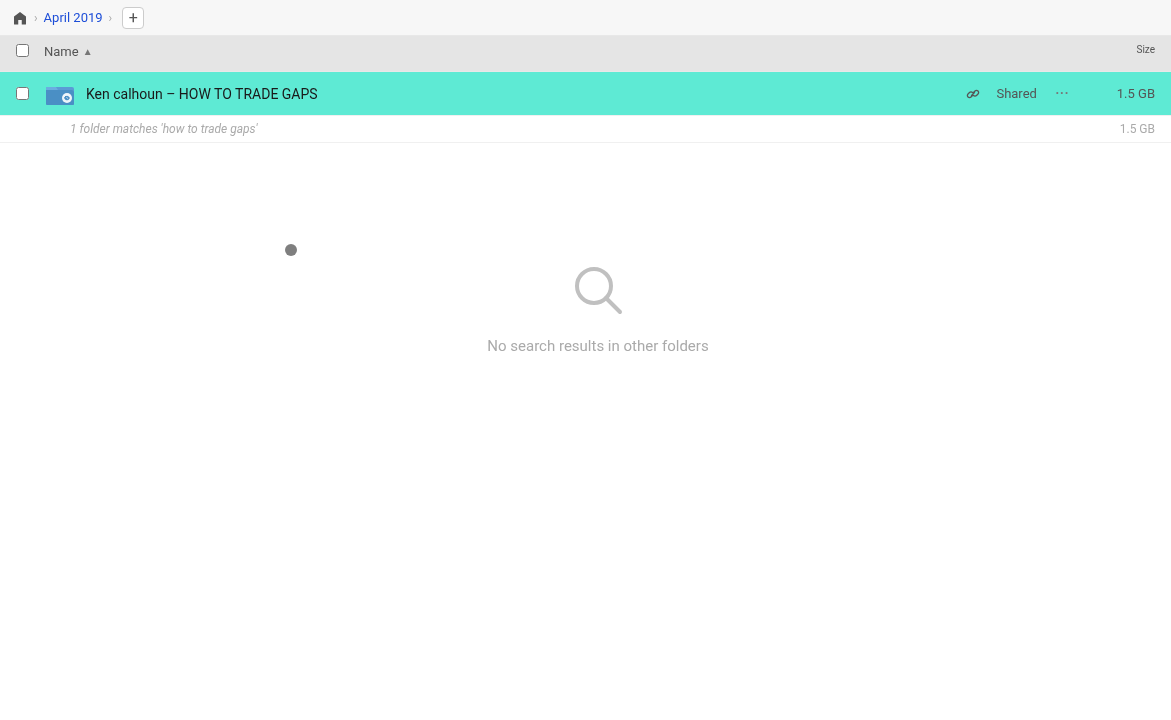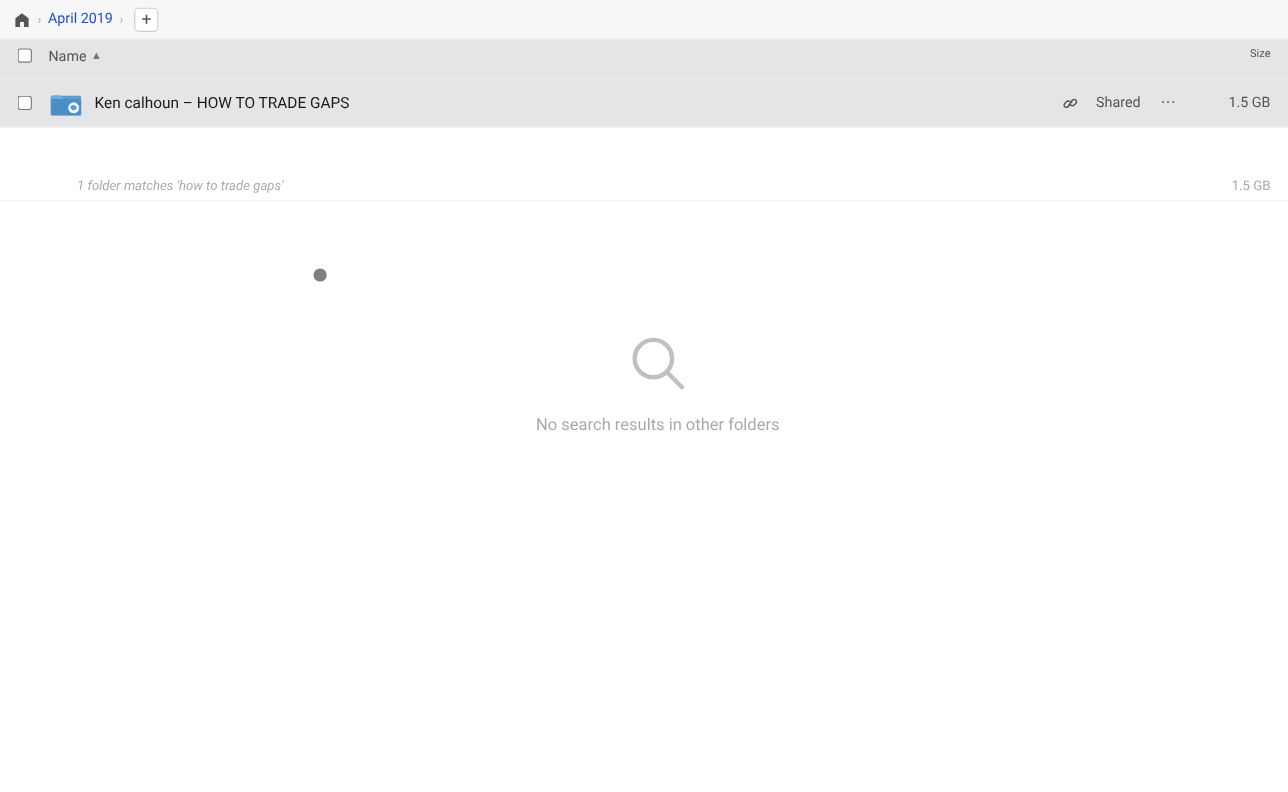--- a/index.html
+++ b/index.html
@@ -106,21 +106,21 @@
       color: #777;
     }
 
     
     .file-row {
       display: flex;
       align-items: center;
       padding: 0 16px;
       height: 44px;
       border-bottom: 1px solid #f0f0f0;
-      background: #e5e5e5;
+      background: #5eead4;
       position: relative;
       justify-content: center;
     }
 
     .row-checkbox {
       width: 28px;
       display: flex;
       align-items: center;
     }
 
@@ -184,21 +184,20 @@
       color: #555;
     }
 
     
     .match-row {
       display: flex;
       align-items: center;
       padding: 6px 16px 6px 70px;
       background: #fff;
       border-bottom: 1px solid #f0f0f0;
-      margin-top: 40px;
     }
 
     .match-text {
       flex: 1;
       font-size: 12px;
       color: #aaa;
       font-style: italic;
     }
 
     .match-size {

